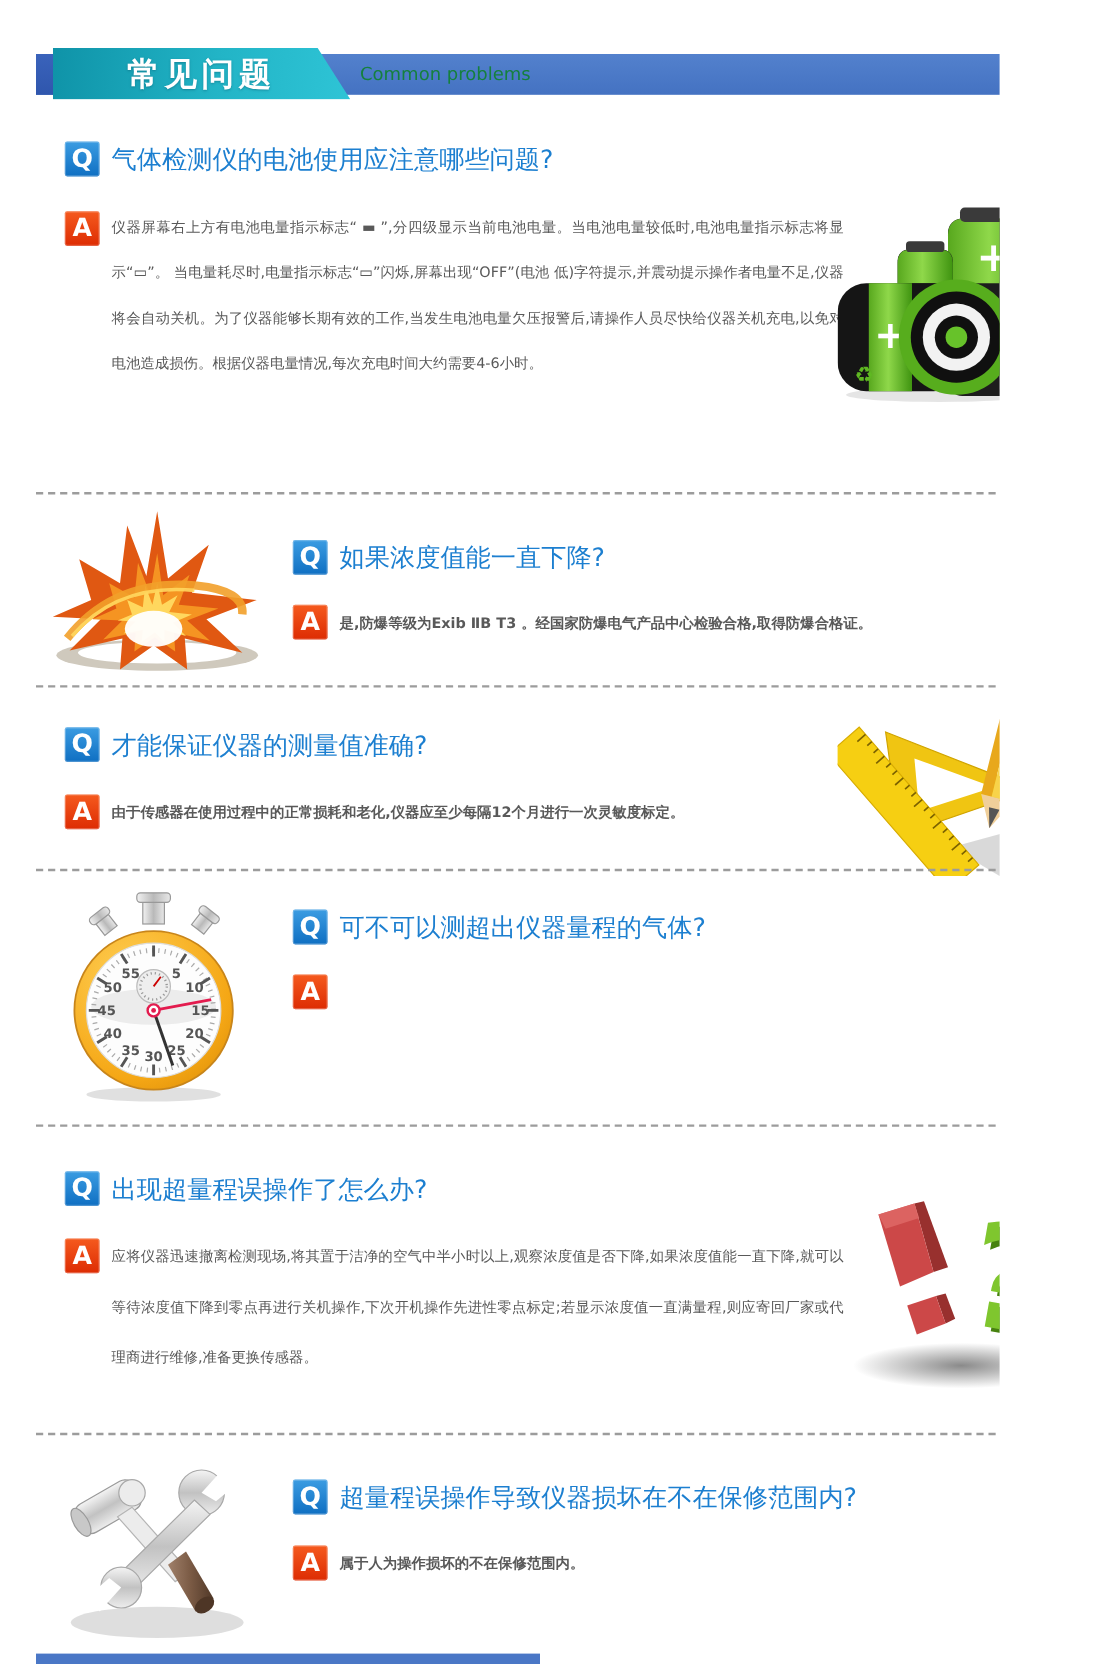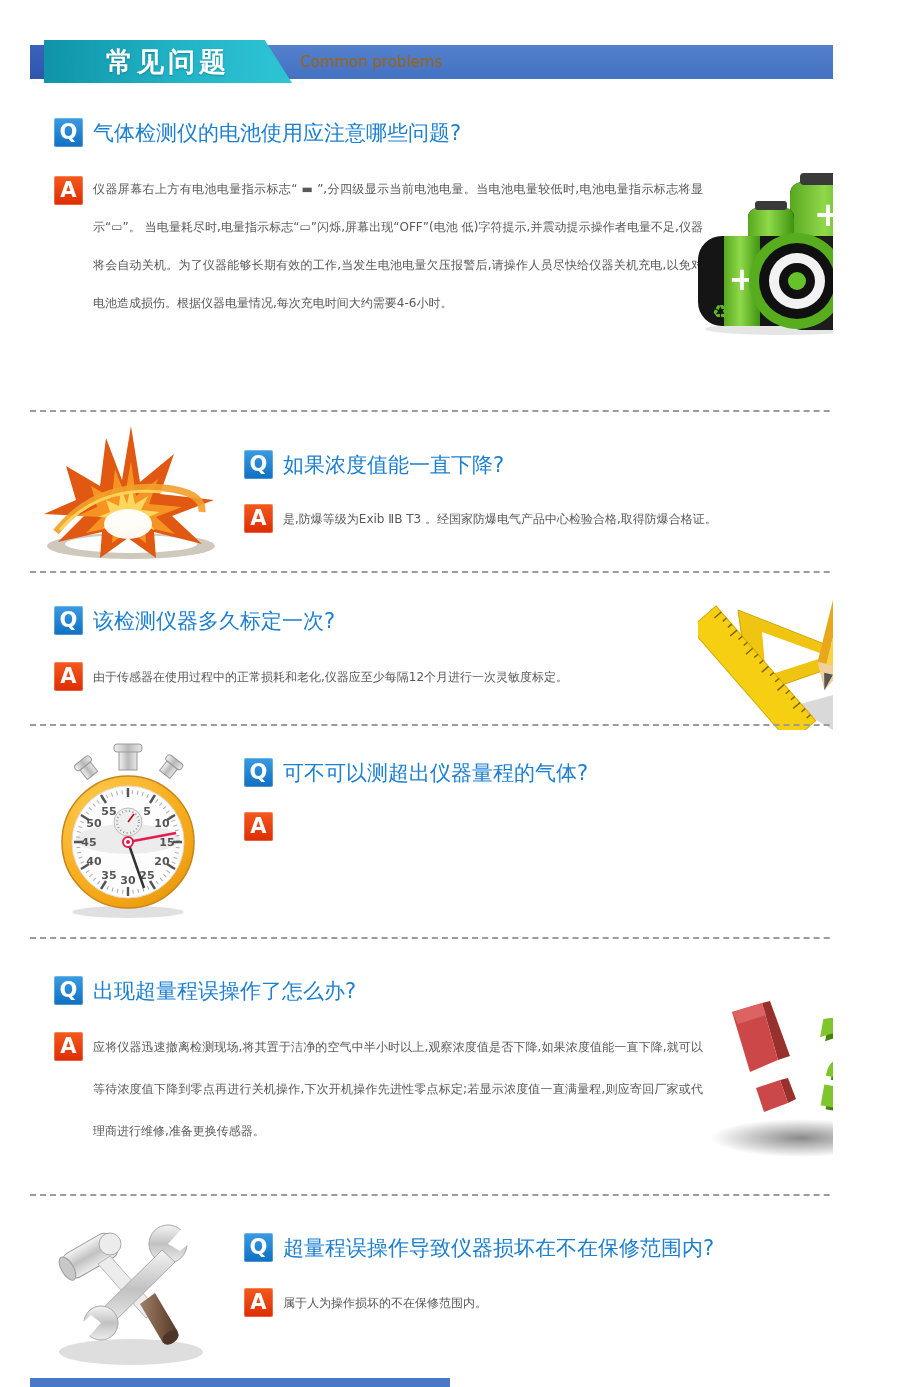--- a/index.html
+++ b/index.html
@@ -11,36 +11,36 @@
     background:linear-gradient(180deg,#5381cd,#4472c2);}
   .hdr-cap{position:absolute;left:30px;top:45px;width:70px;height:34px;
     background:linear-gradient(180deg,#3a63bb,#2f56ad);}
   .hdr-teal{position:absolute;left:44px;top:40px;width:248px;height:43px;
     background:linear-gradient(95deg,#0f93a8 0%,#22b4c6 55%,#2ec4d6 100%);
     clip-path:polygon(0 0,89% 0,100% 100%,0 100%);
     display:flex;align-items:center;justify-content:center;}
   .hdr-title{color:#fff;font-size:27px;font-weight:700;letter-spacing:4px;
     text-shadow:0 1px 2px rgba(0,60,80,.35);}
   .hdr-sub{position:absolute;left:300px;top:45px;height:34px;line-height:34px;
-    color:#a16207;font-size:15px;}
+    color:#15803d;font-size:15px;}
 
   
   .divider{position:absolute;left:30px;width:860px;height:0;border-top:2px dashed #9c9c9c;}
 
   
   .badge{position:absolute;width:29px;height:29px;border-radius:2px;
     color:#fff;font-size:21px;font-weight:700;text-align:center;line-height:29px;}
   .badge.q{background:linear-gradient(180deg,#3b9ce2,#0f6fc2);box-shadow:inset 0 0 0 1px rgba(255,255,255,.25);}
   .badge.a{background:linear-gradient(180deg,#f55a1e,#dd2c03);box-shadow:inset 0 0 0 1px rgba(255,255,255,.25);}
 
   .q-text{position:absolute;color:#1c7fd0;font-size:21px;line-height:30px;white-space:nowrap;}
   .a-text{position:absolute;color:#595959;font-size:12px;text-align:justify;}
   .lh38{line-height:38px;}
   .lh42{line-height:42px;}
-  .lh24{line-height:24px;}
+  .lh24{line-height:24px;font-weight:bold;}
 
   .art{position:absolute;}
   svg{display:block;}
 </style>
 </head>
 <body>
 
 <div class="page">
 
   <div class="hdr-bar"></div>
@@ -103,21 +103,21 @@
     </svg>
   </div>
   <div class="badge q" style="left:244px;top:450px;">Q</div>
   <div class="q-text" style="left:283px;top:450px;">如果浓度值能一直下降?</div>
   <div class="badge a" style="left:244px;top:504px;">A</div>
   <div class="a-text lh24" style="left:283px;top:507px;width:612px;">是,防爆等级为Exib ⅡB T3 。经国家防爆电气产品中心检验合格,取得防爆合格证。</div>
 
   <div class="divider" style="top:571px;"></div>
 
   <div class="badge q" style="left:54px;top:606px;">Q</div>
-  <div class="q-text" style="left:93px;top:606px;">该检测仪器多久标定一次?</div>
+  <div class="q-text" style="left:93px;top:606px;">才能保证仪器的测量值准确?</div>
   <div class="badge a" style="left:54px;top:662px;">A</div>
   <div class="a-text lh24" style="left:93px;top:665px;width:640px;">由于传感器在使用过程中的正常损耗和老化,仪器应至少每隔12个月进行一次灵敏度标定。</div>
 
   <div class="art" style="left:698px;top:584px;width:205px;height:146px;">
     <svg width="205" height="146" viewBox="0 0 205 146">
       <defs>
         <linearGradient id="pyel" x1="0" y1="0" x2="1" y2="0">
           <stop offset="0" stop-color="#e8a81c"></stop>
             <stop offset="0.4" stop-color="#f8d34a"></stop>
             <stop offset="1" stop-color="#d89a14"></stop>

